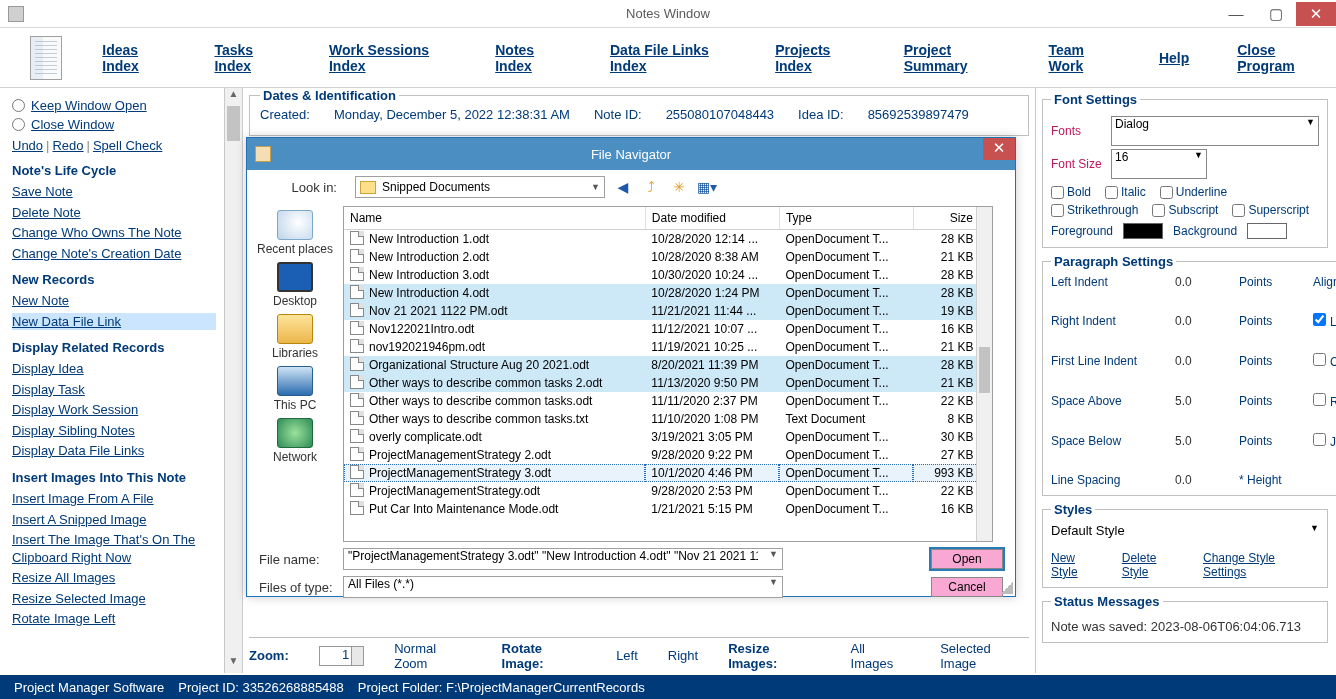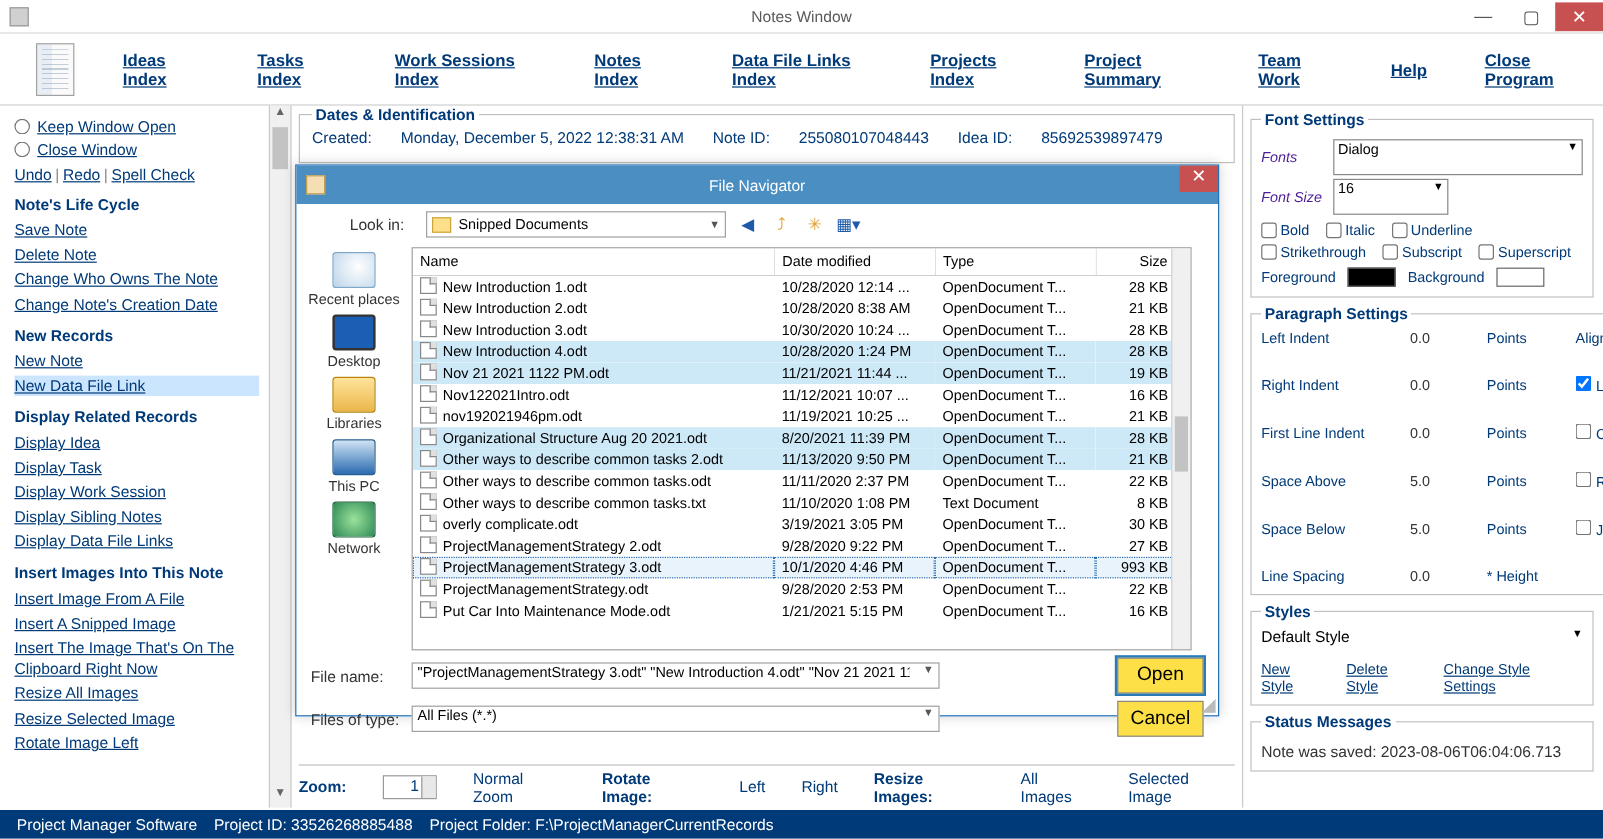--- a/index.html
+++ b/index.html
@@ -86,39 +86,39 @@
 .filelist .fico { display: inline-block; width: 14px; height: 14px; background: #fff; border: 1px solid #888; margin-right: 5px; vertical-align: -2px; position: relative; }
 .filelist .fico::after { content:""; position:absolute; right:-1px; top:-1px; width:5px; height:5px; background:#e0e0e0; border-left:1px solid #888; border-bottom:1px solid #888;}
 .filelist .vscroll { position: absolute; right: 0; top: 0; bottom: 0; width: 16px; background: #f0f0f0; border-left: 1px solid #d0d0d0; }
 .filelist .vscroll .th { position:absolute; left:2px; right:2px; top:140px; height:46px; background:#c3c3c3;}
 
 
 .dlg-bottom { padding: 4px 12px; }
 .dlg-row { display: flex; align-items: center; margin-bottom: 6px; }
 .dlg-row .lbl { width: 84px; color: #333; }
 .dlg-row select, .dlg-row .combo { flex: 0 0 440px; height: 22px; border: 1px solid #a0a0a0; font-size: 12px; padding: 0 4px; background:#fff;}
-.dlg-row .btn { width: 72px; height: 30px; margin-left: auto; background: #fde047; border: 1px solid #888; font-size: 16px; cursor: pointer; }
+.dlg-row .btn { width: 72px; height: 20px; margin-left: auto; background: #f9a8d4; border: 1px solid #888; font-size: 12px; cursor: pointer; }
 .dlg-row .btn.primary { outline: 2px solid #2a7ab8; }
 .dlg-resize { position:absolute; right:2px; bottom:2px; width:12px; height:12px; background: linear-gradient(135deg,transparent 50%,#bbb 50%);}
 
 
 .center-bottom { position: absolute; left: 24px; right: 6px; bottom: 6px; height: 30px; display: flex; align-items: center; gap: 30px; color: #003a78; border-top: 1px solid #c0c0c0; padding-top: 6px; }
 .center-bottom .lbl { font-weight: bold; }
 .center-bottom .zoom-box { width: 46px; height: 20px; border: 1px solid #999; text-align: right; padding-right: 14px; position: relative; }
 .center-bottom .zoom-box .spin { position:absolute; right:0; top:0; bottom:0; width:12px; background:#e8e8e8; border-left:1px solid #999;}
 .center-bottom a { color: #003a78; cursor: pointer; }
 
 
 fieldset.panel { border: 1px solid #c0c0c0; margin-bottom: 6px; padding: 6px 8px 8px; }
 fieldset.panel legend { color: #003a78; font-weight: bold; font-size: 13px; padding: 0 3px; }
 .row { display: flex; align-items: center; margin: 3px 0; font-size: 12px; }
-.row .l { width: 60px; color: #4c1d95; font-style: italic; }
+.row .l { width: 60px; color: #be185d; }
 .row select, .row .sel { flex: 1; height: 30px; border: 1px solid #888; font-size: 12px; background:#fff; padding:0 3px;}
 .chk-row { display: flex; flex-wrap: wrap; gap: 4px 14px; margin: 6px 0; font-size: 12px; color:#003a78;}
-.chk-row label { display: flex; gap: 3px; }
+.chk-row label { display: flex; align-items: center; gap: 3px; }
 .color-row { display:flex; align-items:center; gap:10px; margin-top:6px; font-size:12px; color:#003a78;}
 .swatch { width:40px; height:16px; border:1px solid #666;}
 .swatch.black{background:#000;} .swatch.white{background:#fff;}
 .para-grid { display:grid; grid-template-columns: 100px 40px 50px 80px; row-gap:4px; font-size:12px; color:#003a78; align-items:center;gap:24px;}
 .para-grid .v { color:#333;}
 .align-box input { margin-right:4px;}
 .styles-links { display:flex; gap:18px; margin-top:6px; font-size:12px;}
 .styles-links a { color:#003a78; text-decoration: underline; cursor:pointer;}
 .status-msg { font-size:13px; color:#333; padding-top:4px;}
 

